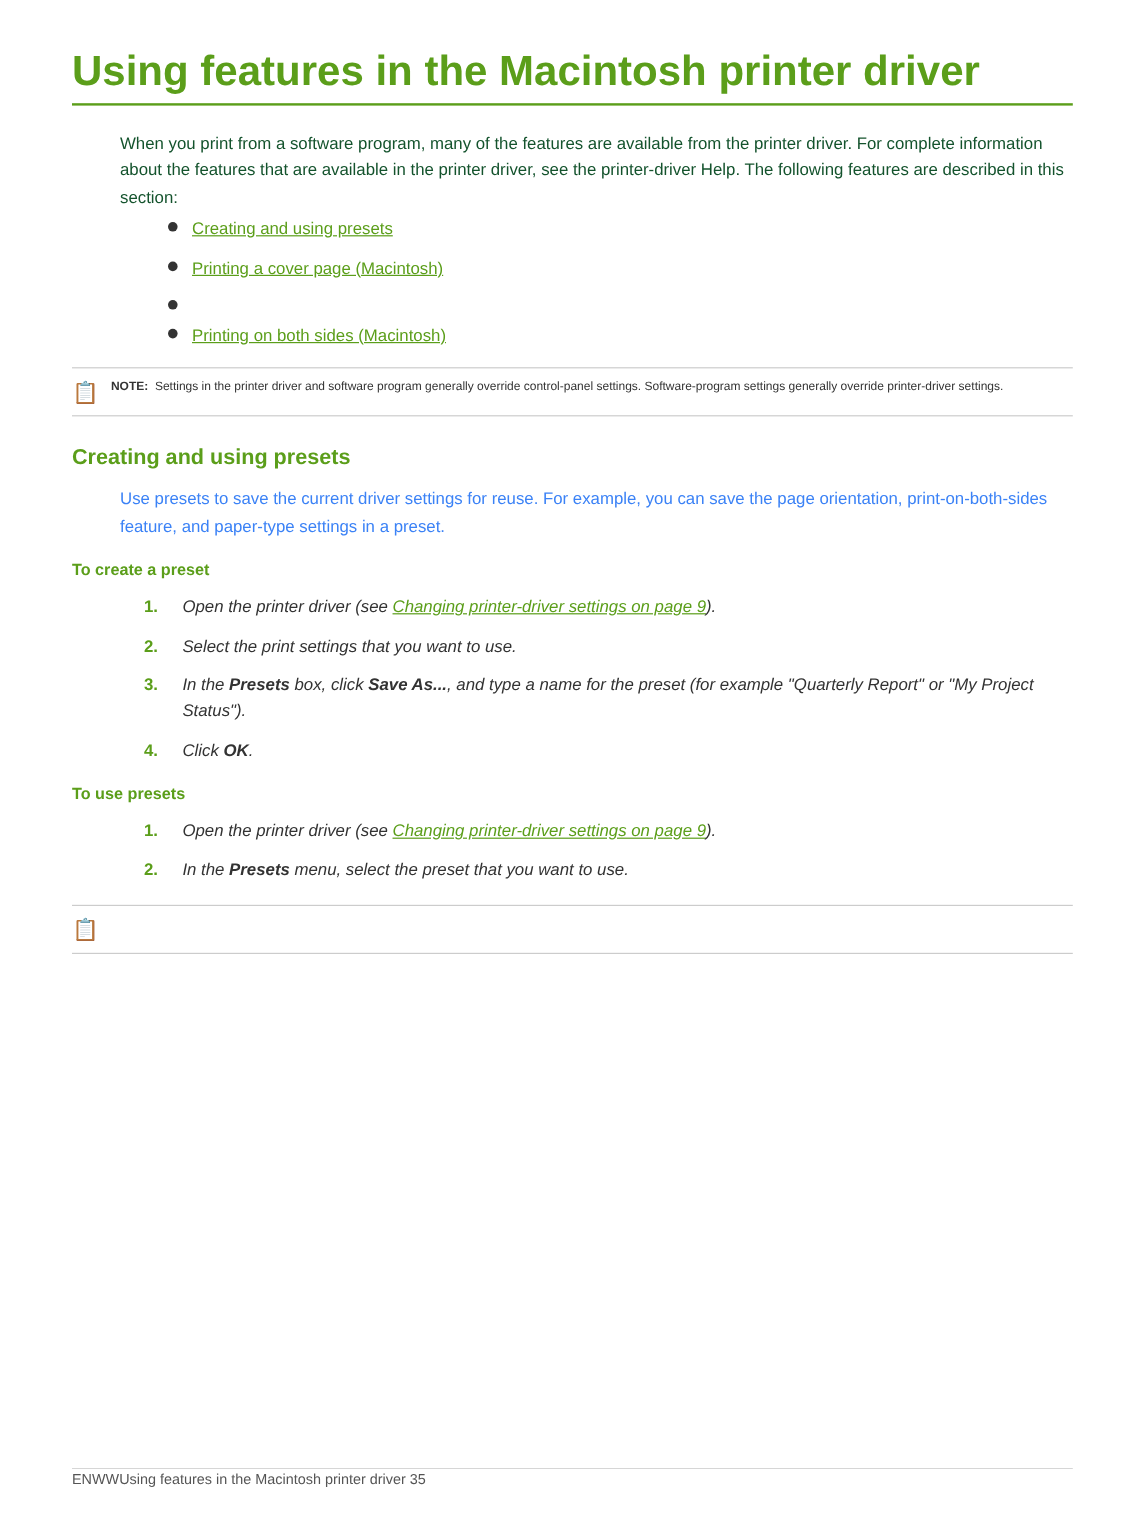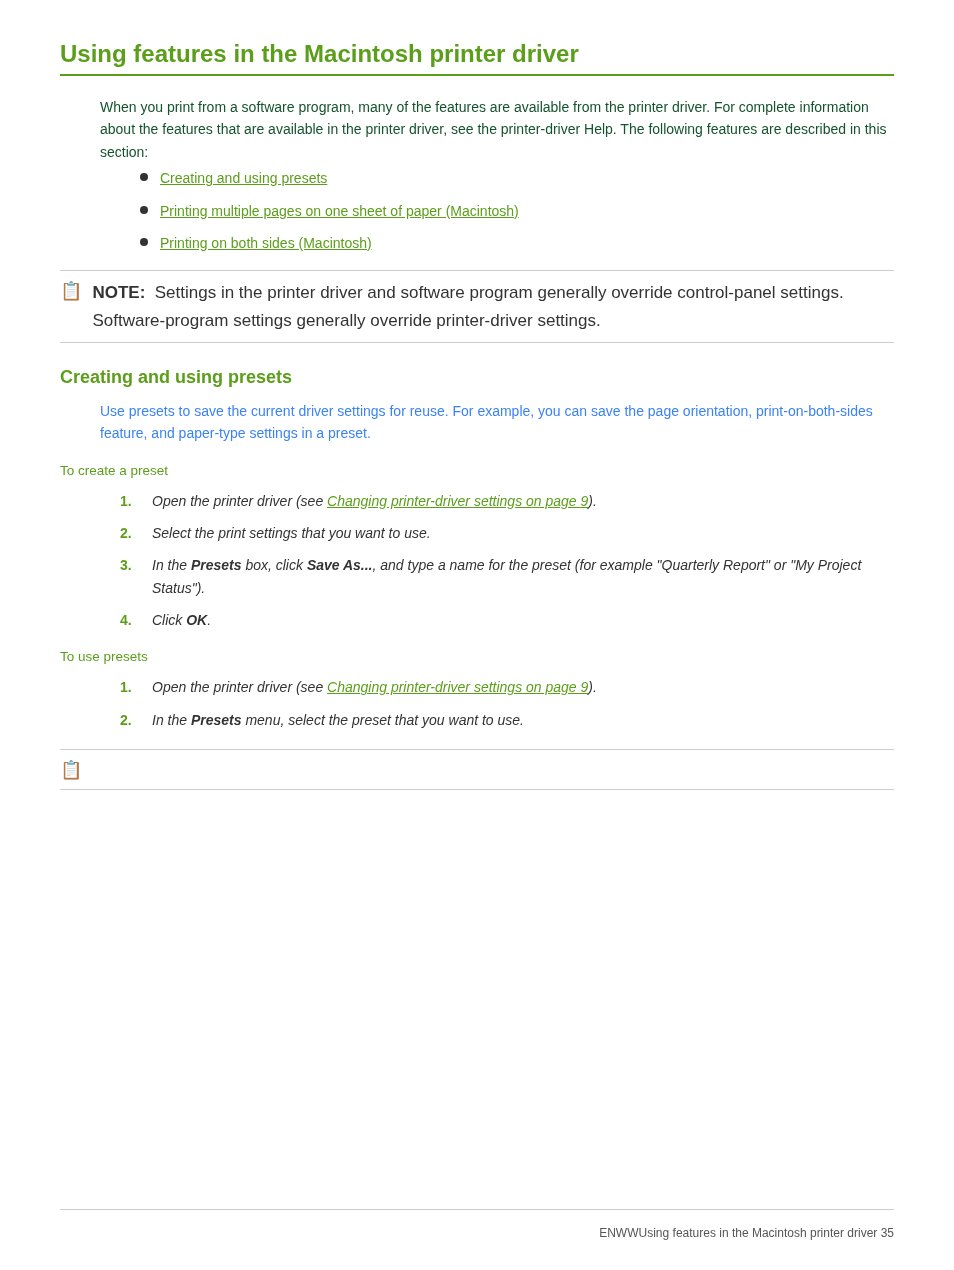--- a/index.html
+++ b/index.html
@@ -12,21 +12,21 @@
       font-family: Arial, Helvetica, sans-serif;
       font-size: 14px;
       color: #333;
       background: #fff;
       width: 954px;
       min-height: 1270px;
       padding: 40px 60px 60px 60px;
     }
 
     .page-title {
-      font-size: 24px;
+      font-size: 35px;
       font-weight: bold;
       color: #5b9e1a;
       margin-bottom: 20px;
       padding-bottom: 6px;
       border-bottom: 2px solid #5b9e1a;
     }
 
     .intro-text {
       margin-left: 40px;
       margin-bottom: 4px;
@@ -78,21 +78,21 @@
       font-size: 18px;
       margin-right: 10px;
       color: #555;
       flex-shrink: 0;
       margin-top: 1px;
     }
 
     .note-text {
       line-height: 1.6;
       color: #333;
-      font-size: 17px;
+      font-size: 10px;
     }
 
     .note-text strong {
       font-weight: bold;
     }
 
     .section-title {
       font-size: 18px;
       font-weight: bold;
       color: #5b9e1a;
@@ -102,21 +102,21 @@
 
     .section-intro {
       margin-left: 40px;
       margin-bottom: 18px;
       line-height: 1.6;
       color: #3b82f6;
     }
 
     .subsection-title {
       font-size: 13.5px;
-      font-weight: normal;
+      font-weight: bold;
       color: #5b9e1a;
       margin-bottom: 12px;
       margin-top: 4px;
     }
 
     .numbered-list {
       list-style: none;
       margin-left: 60px;
       margin-bottom: 18px;
     }
@@ -147,42 +147,45 @@
       text-decoration: underline;
       cursor: pointer;
     }
 
     .footer-bar {
       position: fixed;
       bottom: 30px;
       left: 60px;
       right: 60px;
       display: flex;
-      justify-content: flex-end;
+      justify-content: flex-start;
       font-size: 12px;
       color: #555;
       border-top: 1px solid #ccc;
-      padding-top: 16px;
+      padding-top: 2px;
     }
   </style>
 </head>
 <body>
 
 <h1 class="page-title">Using features in the Macintosh printer driver</h1>
 
 <p class="intro-text">When you print from a software program, many of the features are available from the printer driver. For complete information about the features that are available in the printer driver, see the printer-driver Help. The following features are described in this section:</p>
 
 <ul class="bullet-list">
   <li>
     <span class="bullet-dot"></span>
     <a>Creating and using presets</a>
   </li>
   <li>
     <span class="bullet-dot"></span>
-    <a>Printing multiple pages on one sheet of paper (Macintosh)</a>
+    <a>Printing a cover page (Macintosh)</a>
+  </li>
+  <li>
+    <span class="bullet-dot"></span>
   </li>
   <li>
     <span class="bullet-dot"></span>
     <a>Printing on both sides (Macintosh)</a>
   </li>
 </ul>
 
 <div class="note-box">
   <span class="note-icon">📋</span>
   <p class="note-text">

